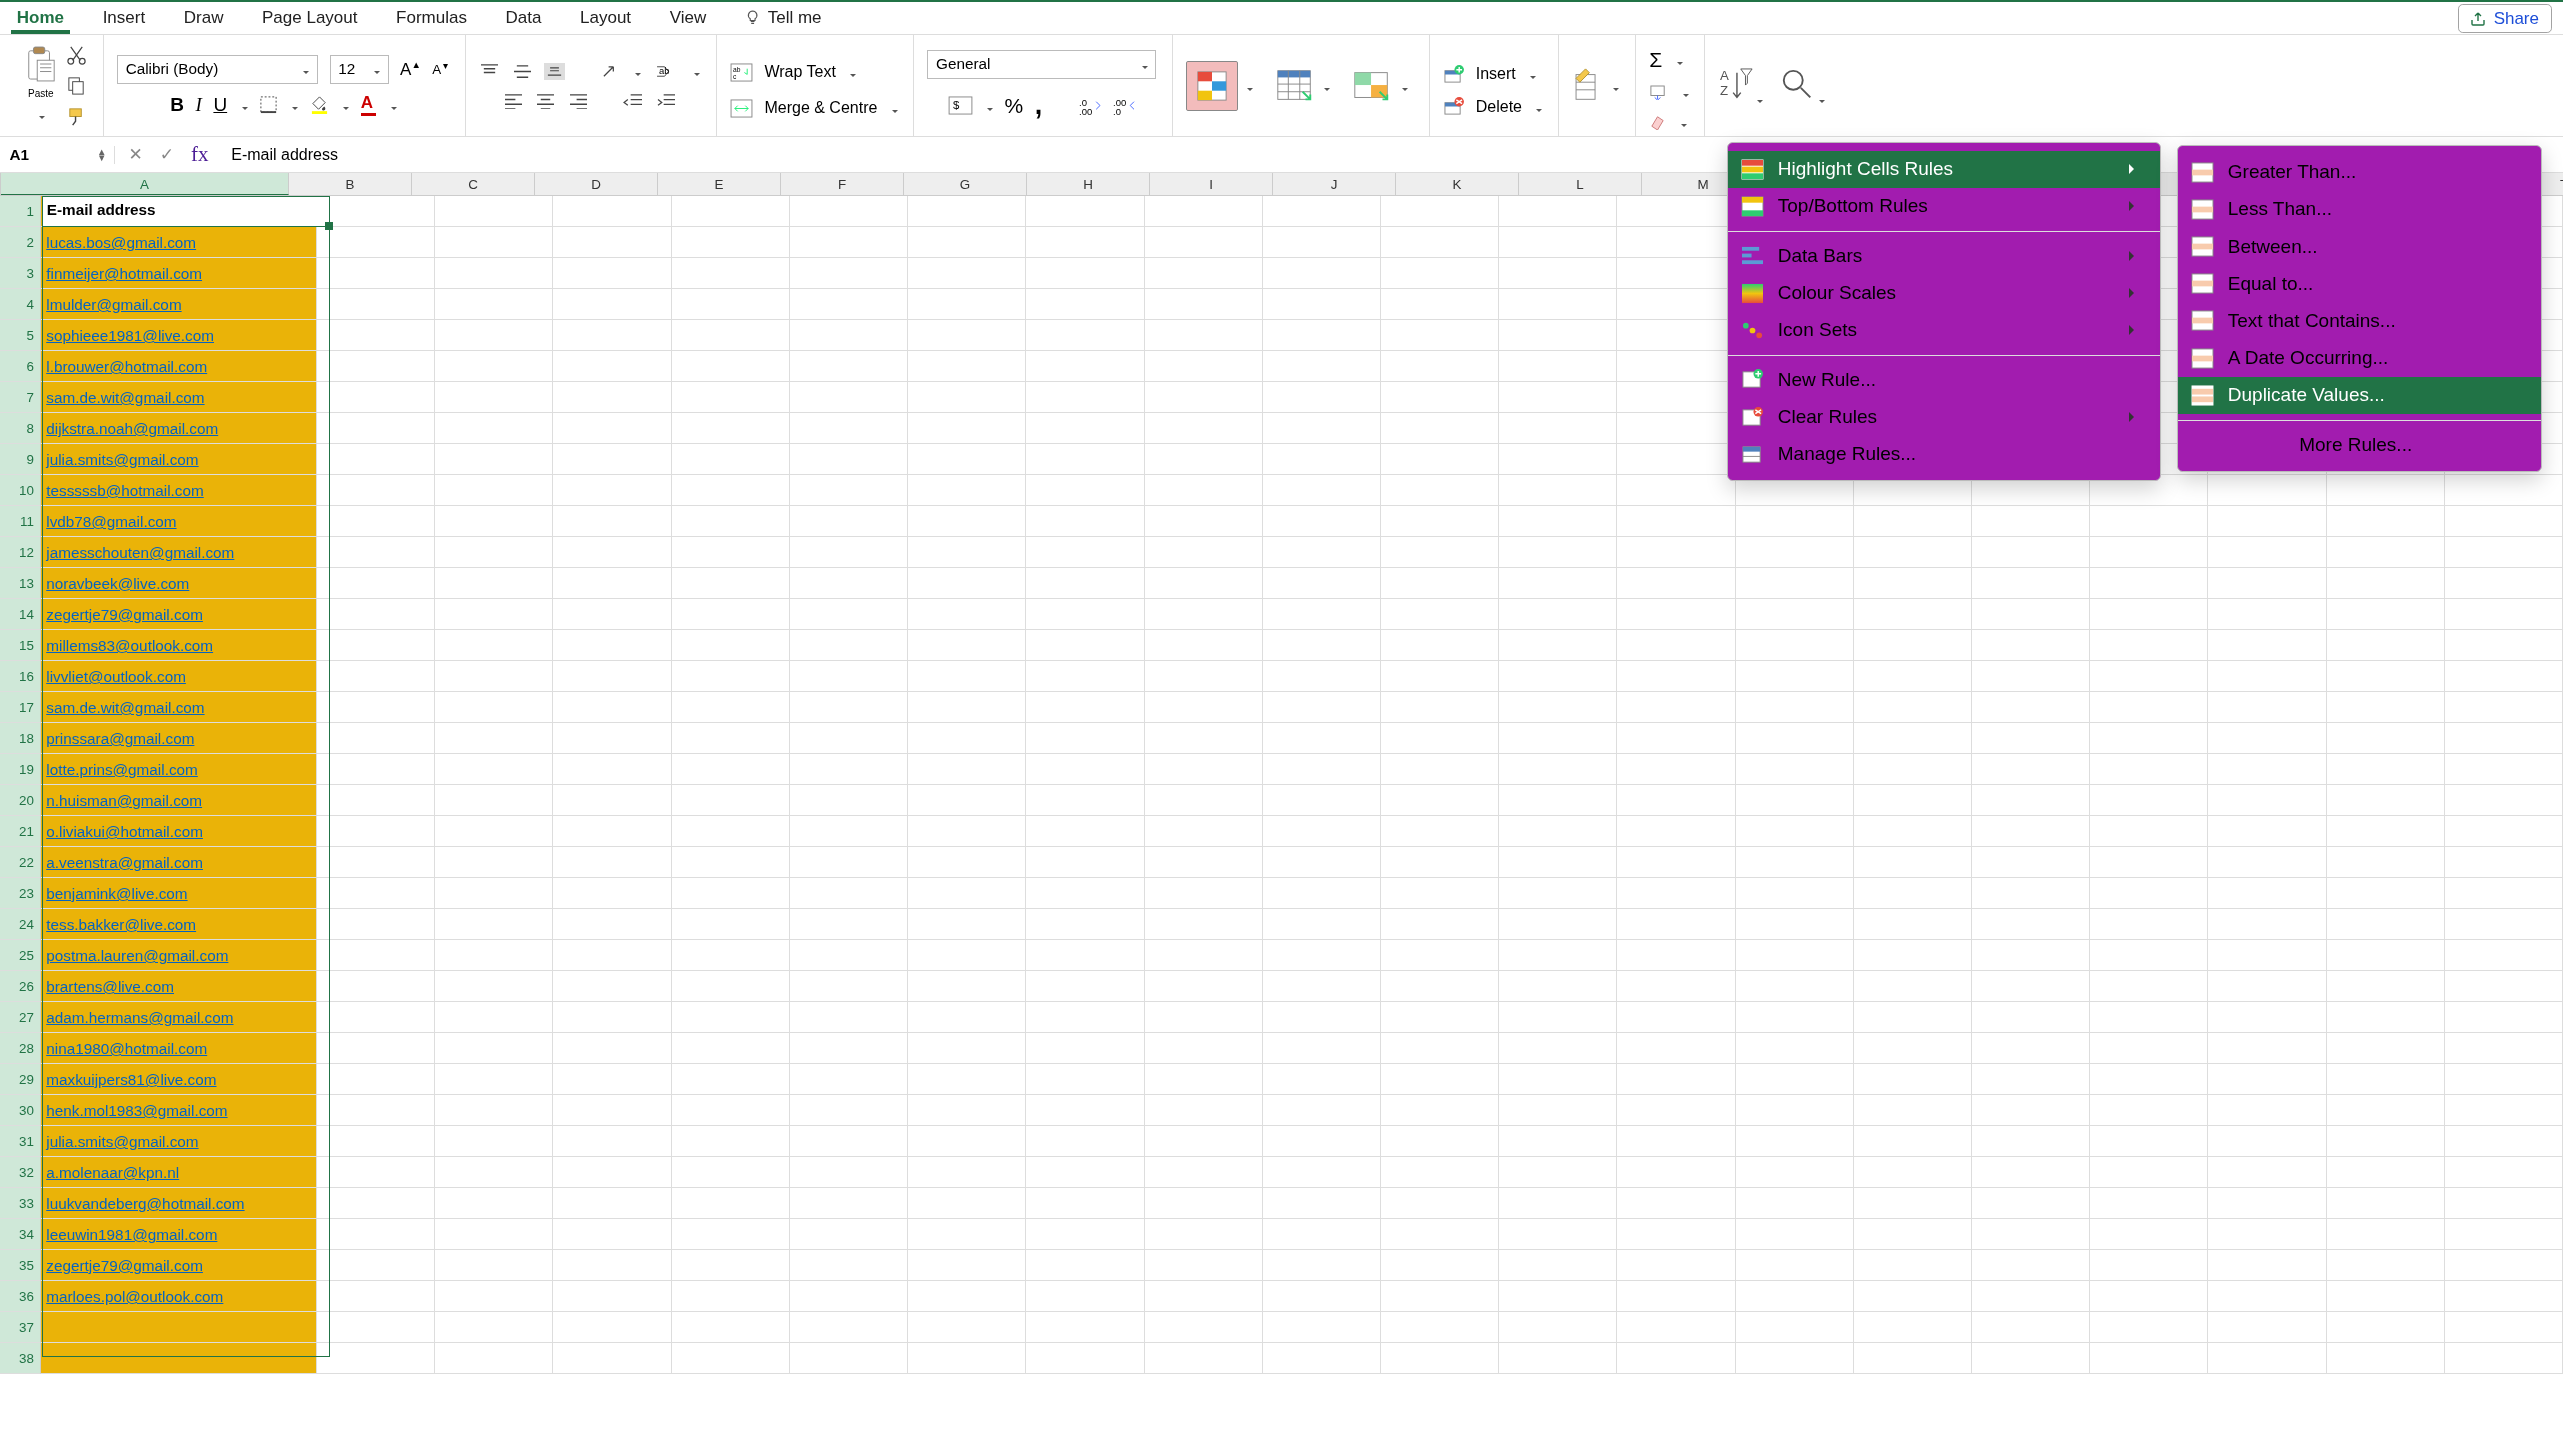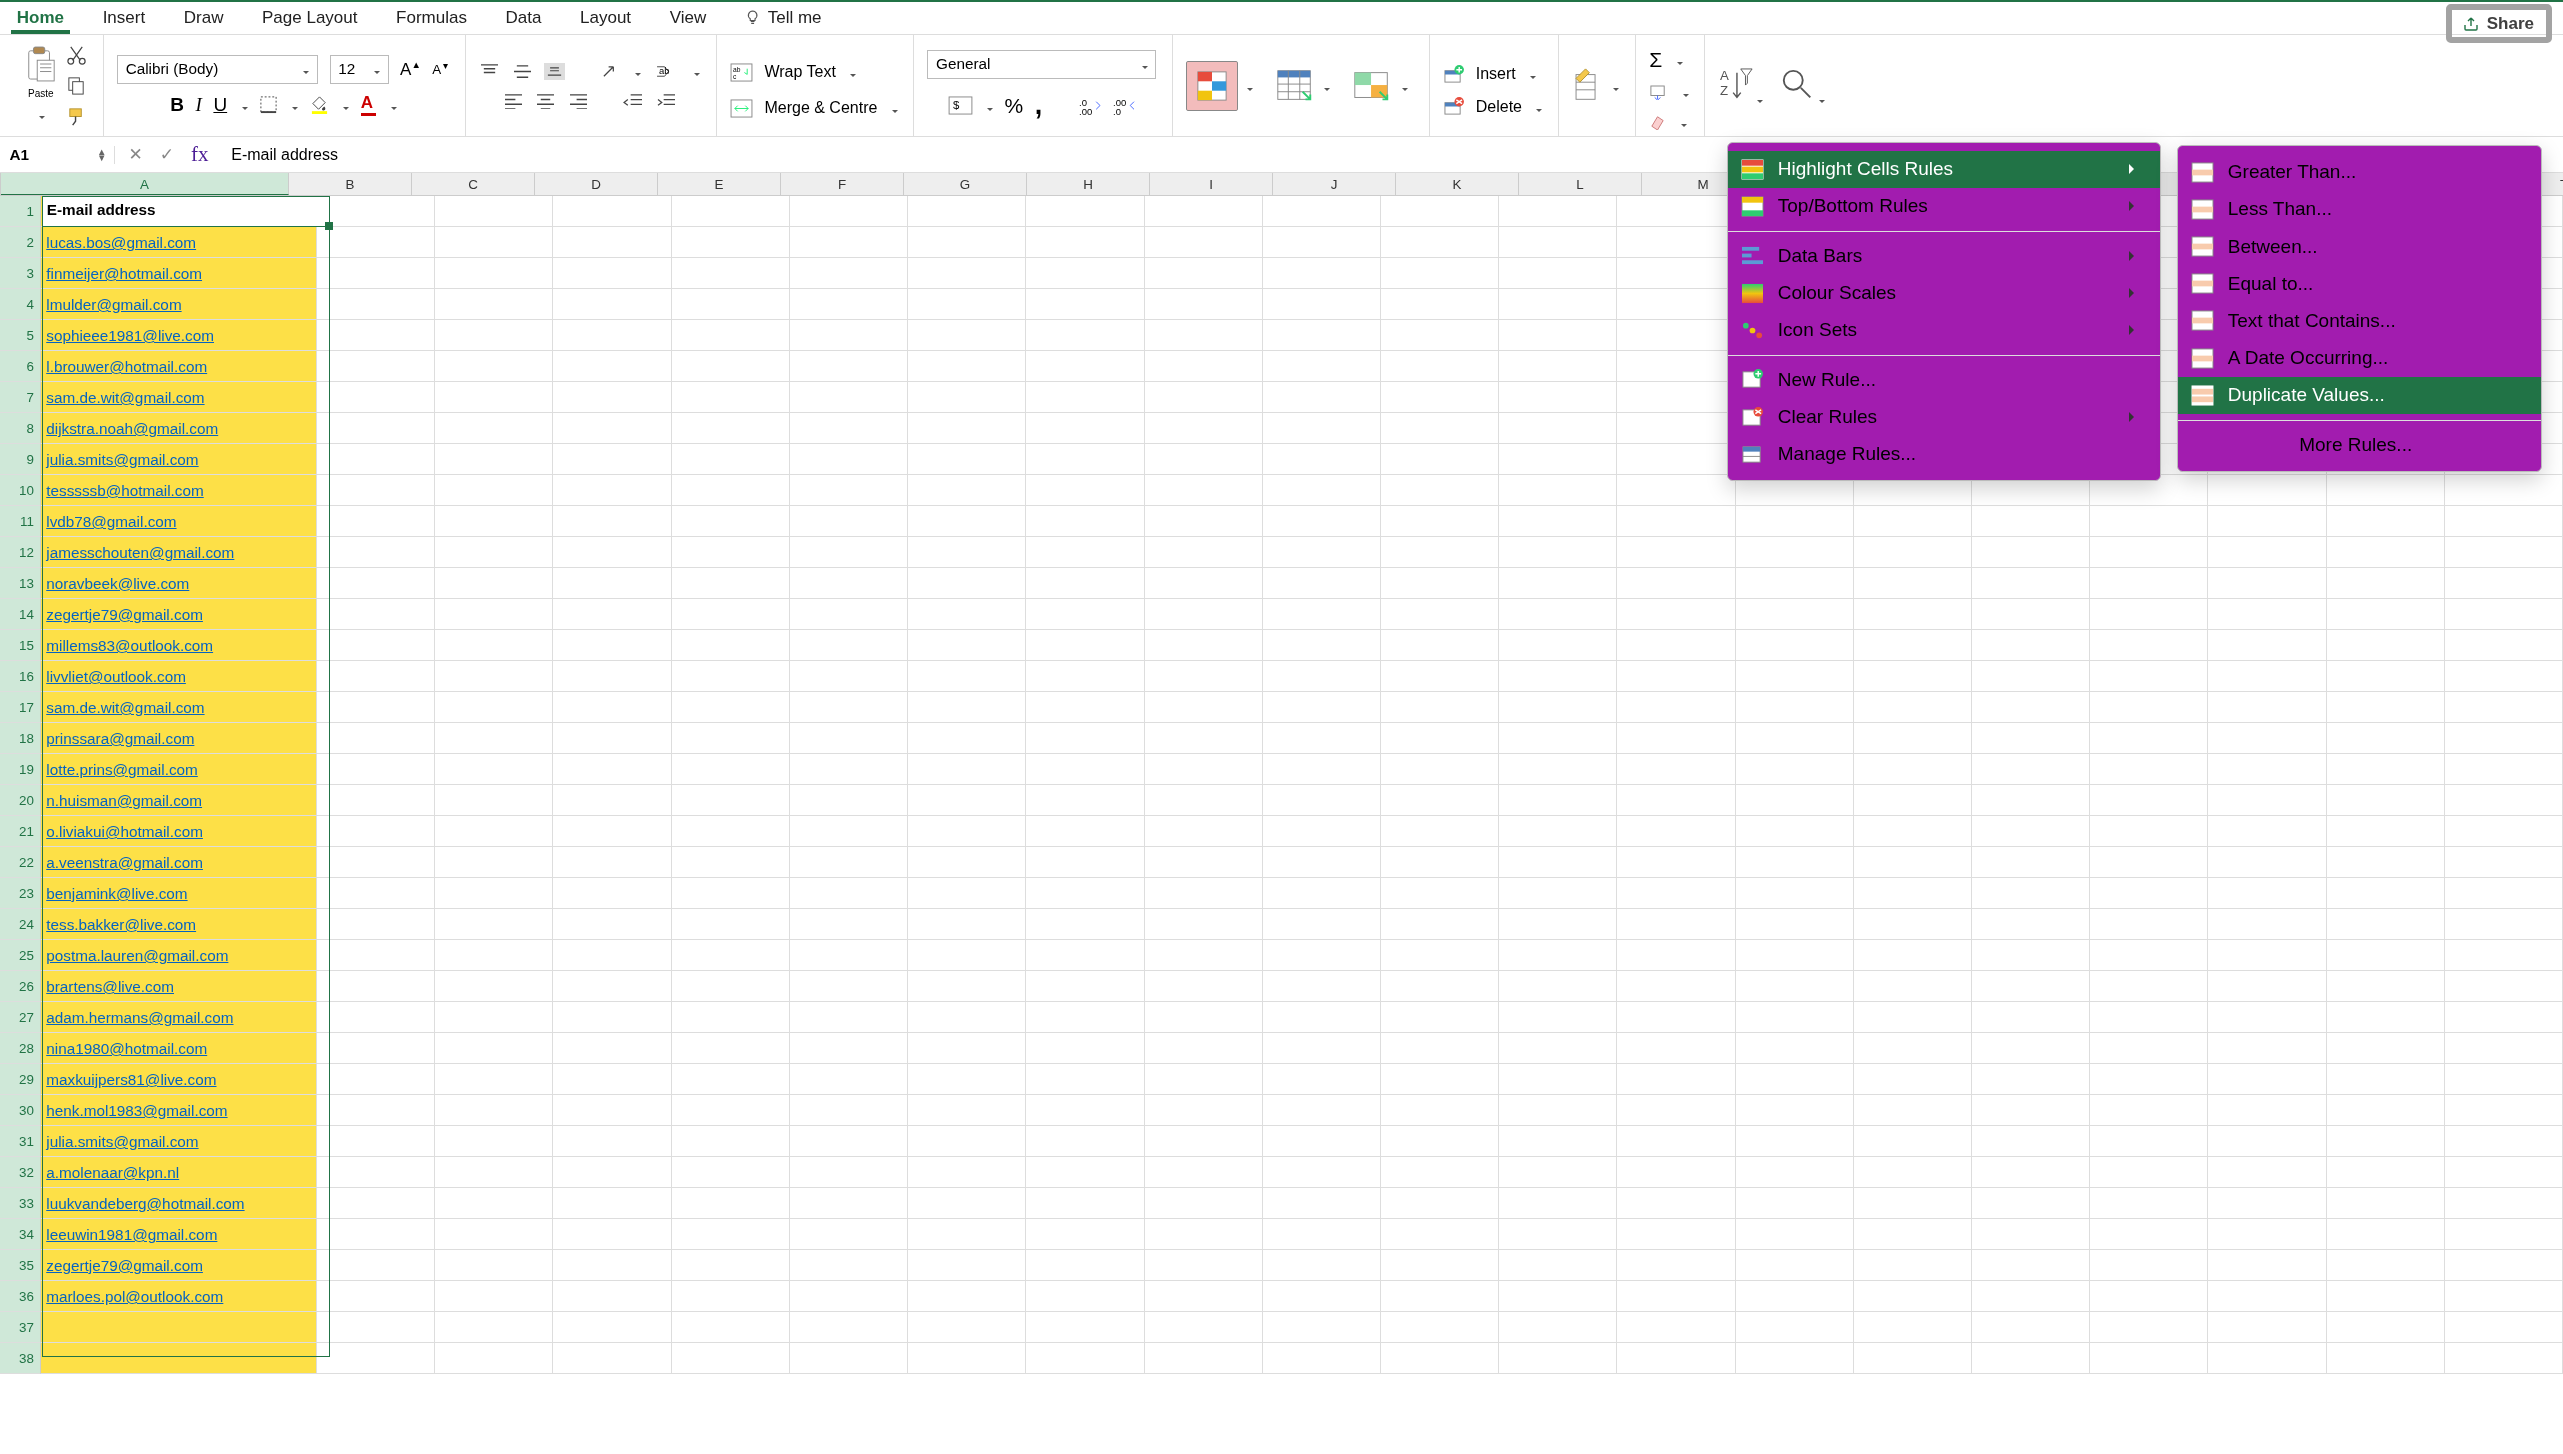--- a/index.html
+++ b/index.html
@@ -3,21 +3,21 @@
 <meta charset="utf-8">
 <style>
   * { box-sizing: border-box; margin: 0; padding: 0; font-family: -apple-system, "Segoe UI", Arial, sans-serif; }
   body { background: #fff; user-select: none; overflow: hidden; width: 2563px; height: 1454px; }
 
   
   .tabs { display: flex; align-items: center; border-top: 2.9px solid #217346; height: 34px; padding-left: 13px; gap: 31px; font-size: 17px; color: #222; position: relative; }
   .tabs .tab { padding: 0 3.8px; cursor: pointer; }
   .tabs .tab.active { color: #217346; font-weight: 700; position: relative; }
   .tabs .tab.active::after { content: ""; position: absolute; left: -1.9px; right: -1.9px; bottom: -5.7px; height: 3.8px; background: #217346; }
-  .share-btn { position: absolute; right: 11.5px; top: 1.9px; border: 6px solid #a3a3a3; border-radius: 4.8px; padding: 3.8px 11.5px; display: flex; align-items: center; gap: 7.6px; font-size: 17px; color: #404040; font-weight: 700; }
+  .share-btn { position: absolute; right: 11.5px; top: 1.9px; border: 1px solid #a3a3a3; border-radius: 4.8px; padding: 3.8px 11.5px; display: flex; align-items: center; gap: 7.6px; font-size: 17px; color: #1d4ed8; font-weight: 400; }
   .share-btn svg { width: 16px; height: 16px; }
 
   
   .ribbon { border-top: 1px solid #ddd; border-bottom: 1px solid #ddd; height: 103px; display: flex; align-items: stretch; padding-left: 11.5px; gap: 0; }
   .grp { display: flex; flex-direction: column; align-items: center; justify-content: center; padding: 5.7px 15.3px 5.7px 13.4px; border-right: 1px solid #ddd; position: relative; }
   .grp.row { flex-direction: row; align-items: center; gap: 9.5px; }
   .grp .col { display: flex; flex-direction: column; gap: 5.7px; align-items: center; }
   .dd::after { content: ""; display:inline-block; margin-left:2.9px; border: 3.8px solid transparent; border-top-color: #555; transform: translateY(2.9px); }
 
   .font-box, .size-box { border: 1px solid #bbb; height: 29px; display: flex; align-items: center; justify-content: space-between; padding: 0 7.6px; background: #fff; font-size: 15.3px; }
@@ -44,21 +44,21 @@
   .sheet { position: relative; }
   .row-line { display: flex; height: 31px; }
   .row-h { width: 42px; text-align: right; padding-right: 5.7px; font-size: 13.4px; color: #333; border-right: 1px solid #ccc; border-bottom:1px solid #ddd; background:#eee; line-height:31px; }
   .cell { border-right: 1px solid #ddd; border-bottom: 1px solid #ddd; padding-left: 5.7px; font-size: 15.3px; line-height: 31px; overflow: hidden; white-space: nowrap; }
   .cell.colA { width: 288px; }
   .cell.other { width: 123px; }
   .cell.link { color: #0563c1; text-decoration: underline; }
   .header-cell { font-weight: 700; color: #000; text-decoration: none; }
 
   
-  .sel-col .cell.colA { background: #fde047; }
+  .sel-col .cell.colA { background: #eab308; }
   .sel-col .row-h.sel { background:#cfe8d8; color:#217346; }
   .sel-border { position:absolute; left:42px; top:0; width:288px; border:1.9px solid #217346; pointer-events:none; }
   .active-cell-border { position:absolute; left:42px; top:0; width:288px; height:31px; border:1.9px solid #217346; background:#fff; pointer-events:none; }
   .active-cell-border .handle { position:absolute; right:-3.8px; bottom:-3.8px; width:7.6px; height:7.6px; background:#217346; }
 
   
   .menu { position: absolute; background: #a21caf; border: 1px solid #bbb; border-radius: 5.7px; box-shadow: 0 7.6px 21px rgba(0,0,0,0.18); padding: 7.6px 0; font-size: 19px; }
   .menu .item { display: flex; align-items: center; gap: 13.4px; padding: 7.6px 21px 7.6px 13.4px; cursor: pointer; white-space: nowrap; }
   .menu .item .arrow { margin-left: auto; border: 5.7px solid transparent; border-left-color: #333; }
   .menu .sep { height: 1px; background: #ddd; margin: 5.7px 0; }

